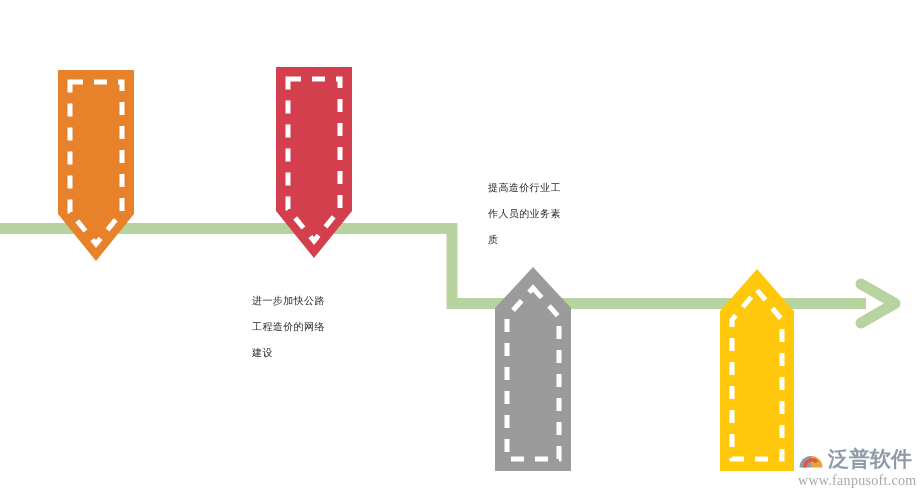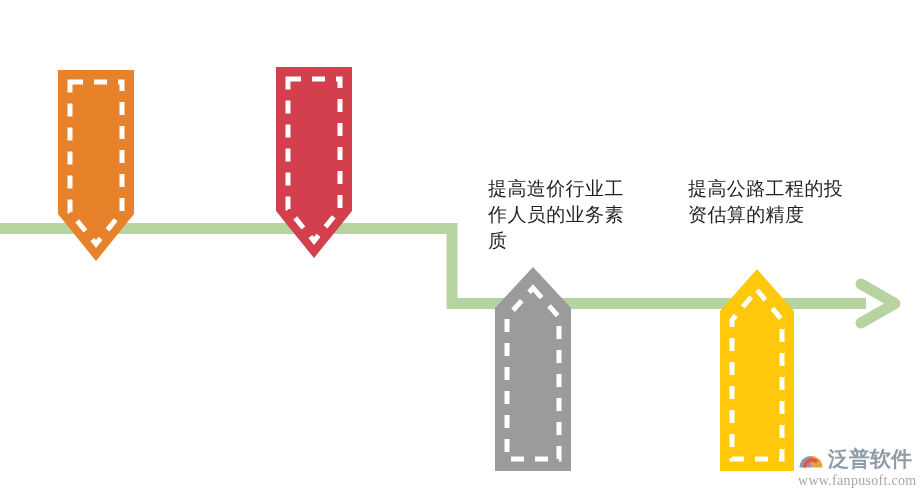--- a/index.html
+++ b/index.html
@@ -20,21 +20,21 @@
   #diagram-svg {
     position: absolute;
     left: 0;
     top: 0;
     width: 920px;
     height: 500px;
   }
   .label {
     position: absolute;
     color: #231f20;
-    font-size: 19px;
+    font-size: 10px;
     line-height: 26px;
     letter-spacing: 0.4px;
     white-space: pre-line;
     font-family: "DejaVu Sans", "Liberation Sans", sans-serif;
   }
   .label-1 { left: 24px;  top: 272px; width: 210px; }
   .label-2 { left: 252px; top: 288px; width: 190px; }
   .label-3 { left: 488px; top: 175px; width: 160px; }
   .label-4 { left: 688px; top: 175px; width: 175px; }
 
@@ -101,25 +101,26 @@
       <path d="M 533 288 L 559 317 L 559 459 L 507 459 L 507 317 Z" fill="none" stroke="#ffffff" stroke-width="5" stroke-dasharray="13 11" stroke-linecap="butt"></path>
     </g>
 
     <g>
       <path d="M 757 269 L 794 311 L 794 471 L 720 471 L 720 311 Z" fill="#ffc80a"></path>
       <path d="M 757 290 L 782 320 L 782 459 L 732 459 L 732 320 Z" fill="none" stroke="#ffffff" stroke-width="5" stroke-dasharray="13 11" stroke-linecap="butt"></path>
     </g>
 
   </svg>
 
+  <div class="label label-2">进一步加快公路
+工程造价的网络
+建设</div>
   <div class="label label-3">提高造价行业工
 作人员的业务素
 质</div>
-  <div class="label label-4">提高公路工程的投
-资估算的精度</div>
 
   <div id="watermark">
     <div class="wm-row">
       <span class="wm-mark">
         <svg viewBox="0 0 30 30" width="30" height="30">
           <path d="M 2 22 A 13 13 0 0 1 28 22 L 28 26 L 2 26 Z" fill="#ffffff"></path>
           <path d="M 3.5 23.5 A 11.5 11.5 0 0 1 15 12 L 15 23.5 Z" fill="#8f9aa8"></path>
           <path d="M 15 12 A 11.5 11.5 0 0 1 26.5 23.5 L 15 23.5 Z" fill="#e8a23a"></path>
           <path d="M 9 23.5 A 7 7 0 0 1 21 18" fill="none" stroke="#e8533a" stroke-width="3.4"></path>
         </svg>

